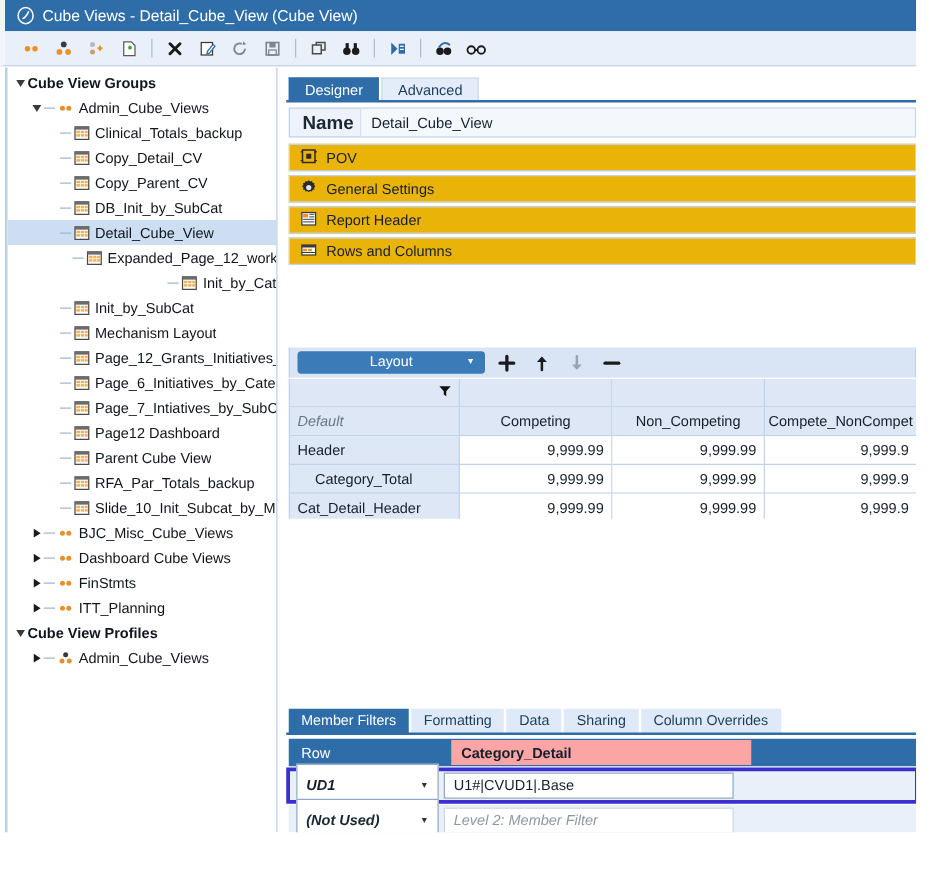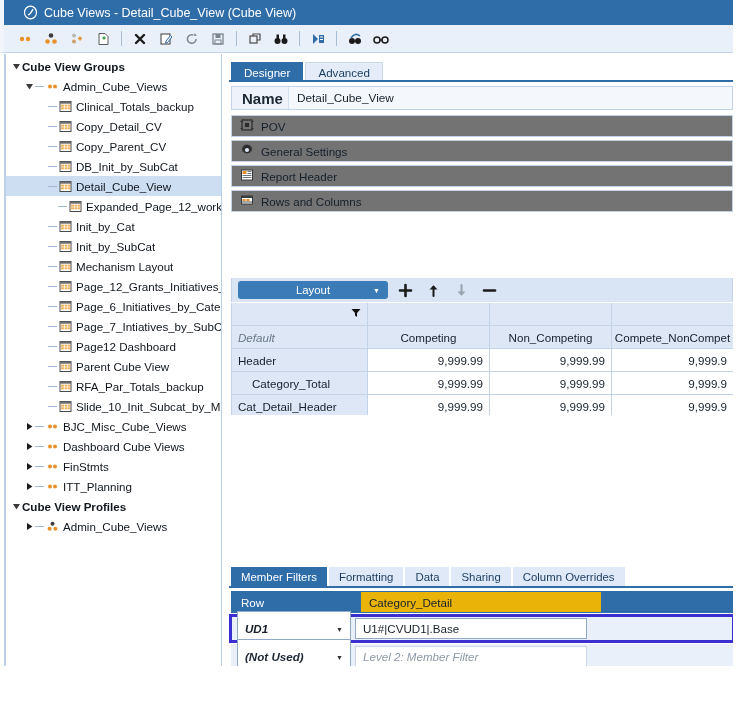--- a/index.html
+++ b/index.html
@@ -21,21 +21,21 @@
   .titlebar {
     position: absolute; left: 0; top: 0;
     width: 733px; height: 25px;
     background: #2e6da8;
     border-left: 4px solid #f2f6fb;
     display: flex; align-items: center;
     color: #ffffff;
   }
   .titlebar .tb-inner {
     display: flex; align-items: center; gap: 6px;
-    padding-left: 18px;
+    padding-left: 8px;
   }
   .app-logo {
     width: 16px; height: 16px;
     display: inline-flex; align-items: center; justify-content: center;
     font-style: italic; font-family: "Liberation Serif", serif;
     font-size: 14px; color: #ffffff; font-weight: bold;
   }
   .title-text {
     font-size: 12.5px; color: #ffffff; white-space: nowrap;
   }
@@ -141,21 +141,21 @@
     background: #f4f8fd;
     border-left: 1px solid #d3e0ef;
     display: flex; align-items: center; padding-left: 8px;
     font-size: 11.8px; color: #16202b;
   }
 
   
   .section {
     position: absolute; left: 5px;
     width: 502px; height: 22px;
-    background: #737373;
+    background: #eab308;
     border: 1px solid #c2d2e7;
     display: flex; align-items: center; padding-left: 8px;
     font-size: 11.6px; color: #16202b;
   }
   .section .sico { margin-right: 7px; }
 
   
   .layoutbar {
     position: absolute; left: 5px; top: 224px;
     width: 502px; height: 24px;
@@ -232,23 +232,23 @@
     position: absolute; left: 5px; top: 537px;
     width: 502px; height: 22px;
     background: #2e6da8;
     display: flex; align-items: center;
   }
   .rowhdr .lab {
     width: 130px; padding-left: 10px;
     color: #ffffff; font-size: 11.6px;
   }
   .rowhdr .val {
-    width: 240px; height: 20px; background: #eab308;
+    width: 240px; height: 20px; background: #fca5a5;
     display: flex; align-items: center; padding-left: 8px;
-    font-size: 11.6px; color: #16202b;
+    font-size: 11.6px; color: #16202b; font-weight: bold;
   }
 
   .filterrow {
     position: absolute; left: 5px;
     width: 502px; height: 25px;
     background: #e9f0fa;
     display: flex; align-items: center;
   }
   .filterrow.highlight {
     outline: 3px solid #3b2fd0; outline-offset: -1px;
@@ -503,21 +503,21 @@
               <rect x="2" y="4.6" width="3" height="2" fill="#f0b25a"></rect>
               <rect x="5.6" y="4.6" width="2.6" height="2" fill="#f0b25a"></rect>
               <rect x="8.7" y="4.6" width="2.5" height="2" fill="#f0b25a"></rect>
               <rect x="2" y="7.3" width="3" height="2" fill="#f0b25a"></rect>
               <rect x="5.6" y="7.3" width="2.6" height="2" fill="#f0b25a"></rect>
               <rect x="8.7" y="7.3" width="2.5" height="2" fill="#f0b25a"></rect>
             </svg>
           </span>
           <span class="tlabel">Expanded_Page_12_workin</span>
         </div>
-        <div class="tnode" style="padding-left: 30px;">
+        <div class="tnode" style="padding-left: 30px; justify-content: flex-end;">
           <span class="tw-arrow"></span>
           <span class="dash"></span>
           <span class="ico">
             <svg width="13" height="13" viewBox="0 0 13 13">
               <rect x="1" y="1.5" width="11" height="10" fill="#ffffff" stroke="#4a4a4a" stroke-width="1"></rect>
               <rect x="1" y="1.5" width="11" height="2.2" fill="#6b6b6b"></rect>
               <rect x="2" y="4.6" width="3" height="2" fill="#f0b25a"></rect>
               <rect x="5.6" y="4.6" width="2.6" height="2" fill="#f0b25a"></rect>
               <rect x="8.7" y="4.6" width="2.5" height="2" fill="#f0b25a"></rect>
               <rect x="2" y="7.3" width="3" height="2" fill="#f0b25a"></rect>

